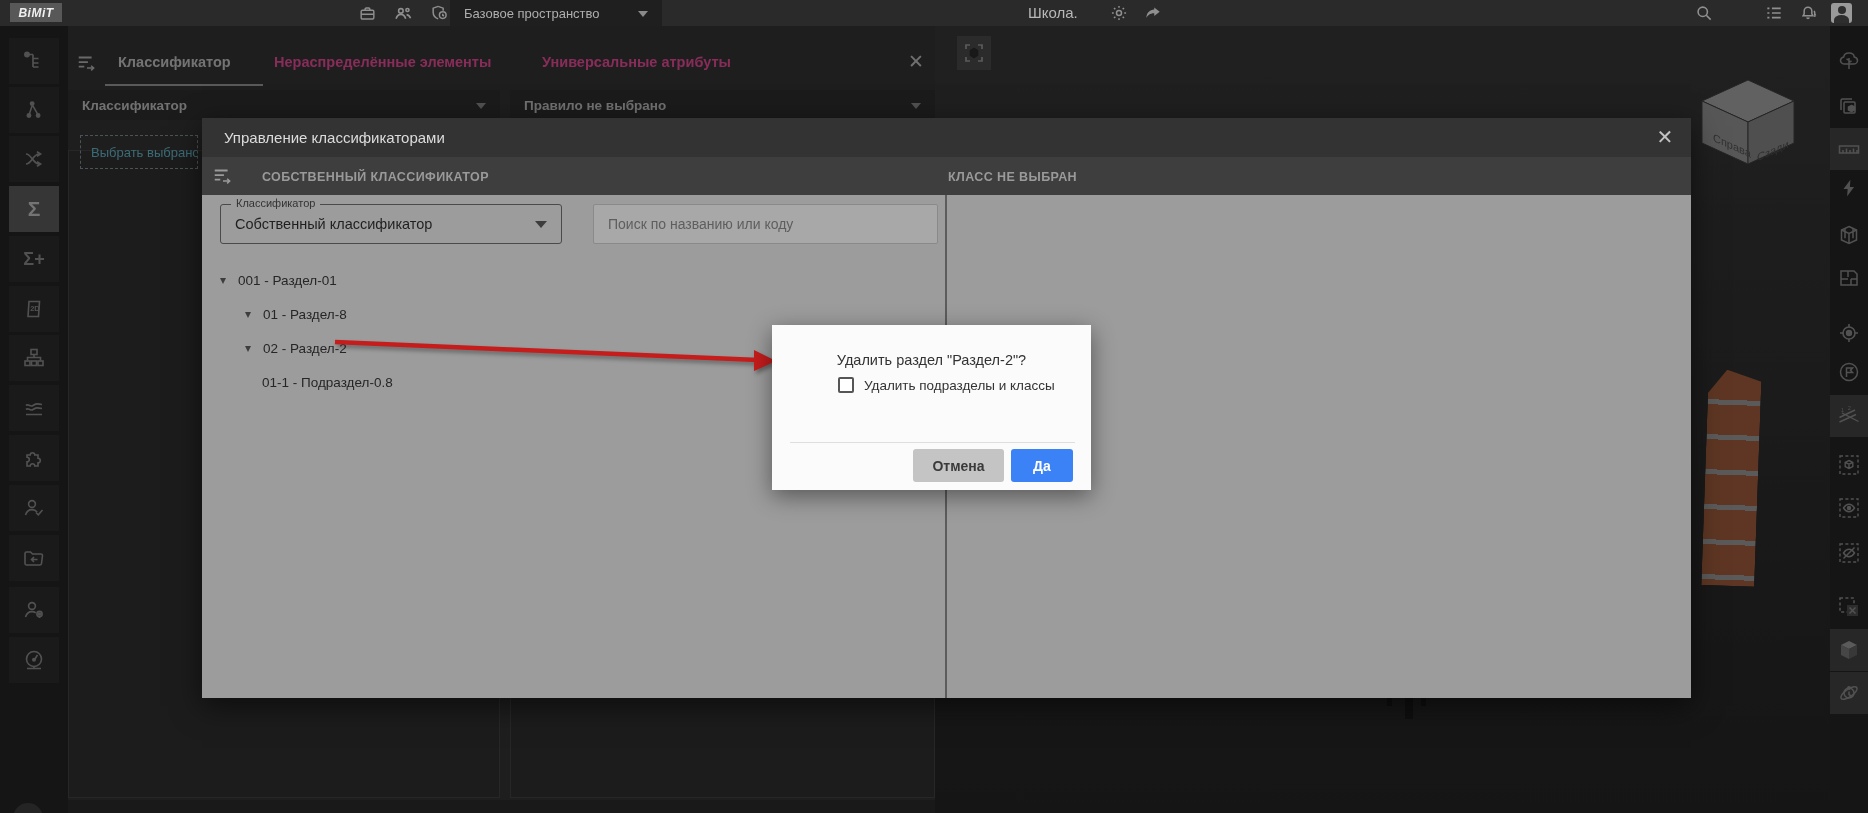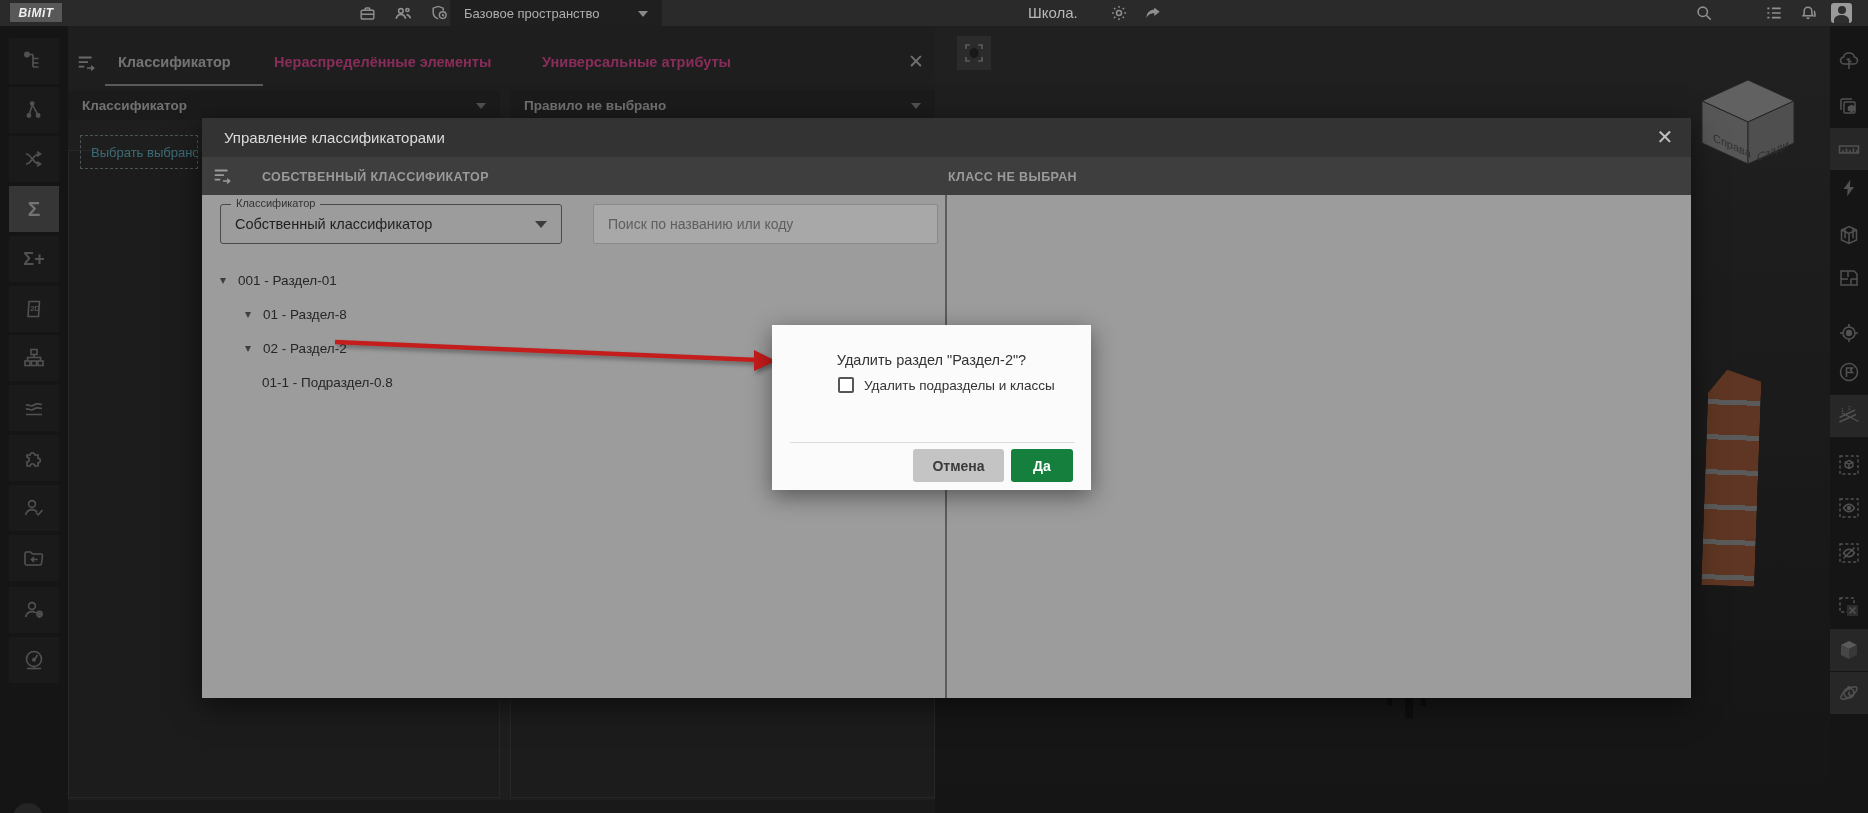--- a/index.html
+++ b/index.html
@@ -88,21 +88,21 @@
   .dialog{position:absolute;left:772px;top:325px;width:319px;height:165px;background:#fbfbfb;z-index:70;
           box-shadow:0 6px 22px rgba(0,0,0,.45);}
   .d-title{position:absolute;left:0;top:27px;width:100%;text-align:center;font-size:14.5px;color:#333;}
   .d-checkrow{position:absolute;left:66px;top:52px;display:flex;align-items:flex-end;}
   .d-checkbox{width:16px;height:16px;border:2px solid #555;border-radius:2px;background:#fff;box-sizing:border-box;}
   .d-checklabel{font-size:13.5px;color:#333;margin-left:10px;}
   .d-divider{position:absolute;left:18px;top:117px;width:285px;height:1px;background:#dedede;}
   .btn{position:absolute;top:124px;height:33px;border-radius:3px;display:flex;align-items:center;justify-content:center;
        font-size:14px;font-weight:bold;}
   .btn-cancel{left:141px;width:91px;background:#c4c4c4;color:#3a3a3a;}
-  .btn-yes{left:239px;width:62px;background:#15803d;color:#ffffff;}
+  .btn-yes{left:239px;width:62px;background:#3b82f6;color:#ffffff;}
 </style>
 </head>
 <body>
 
 <div class="stage">
 
   <div class="topbar">
     <div class="logo">BiMiT</div>
 
     <div class="tb-ic" style="left:356px">

